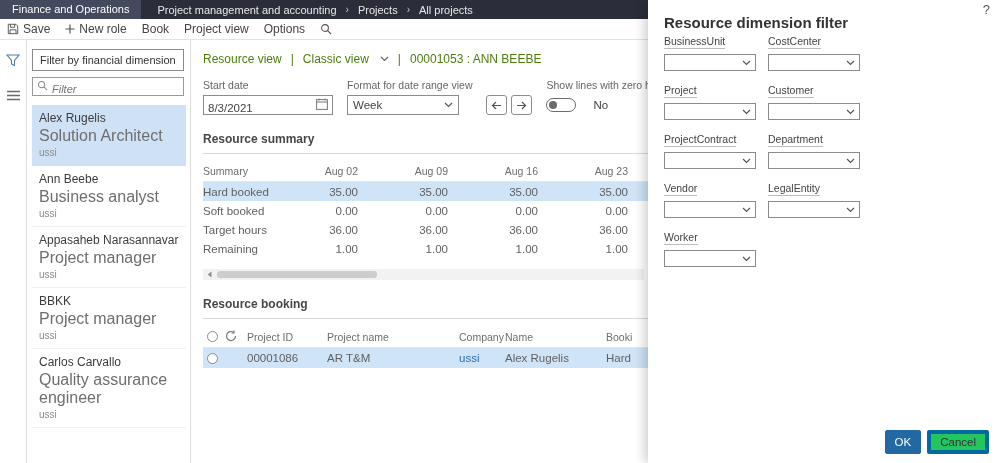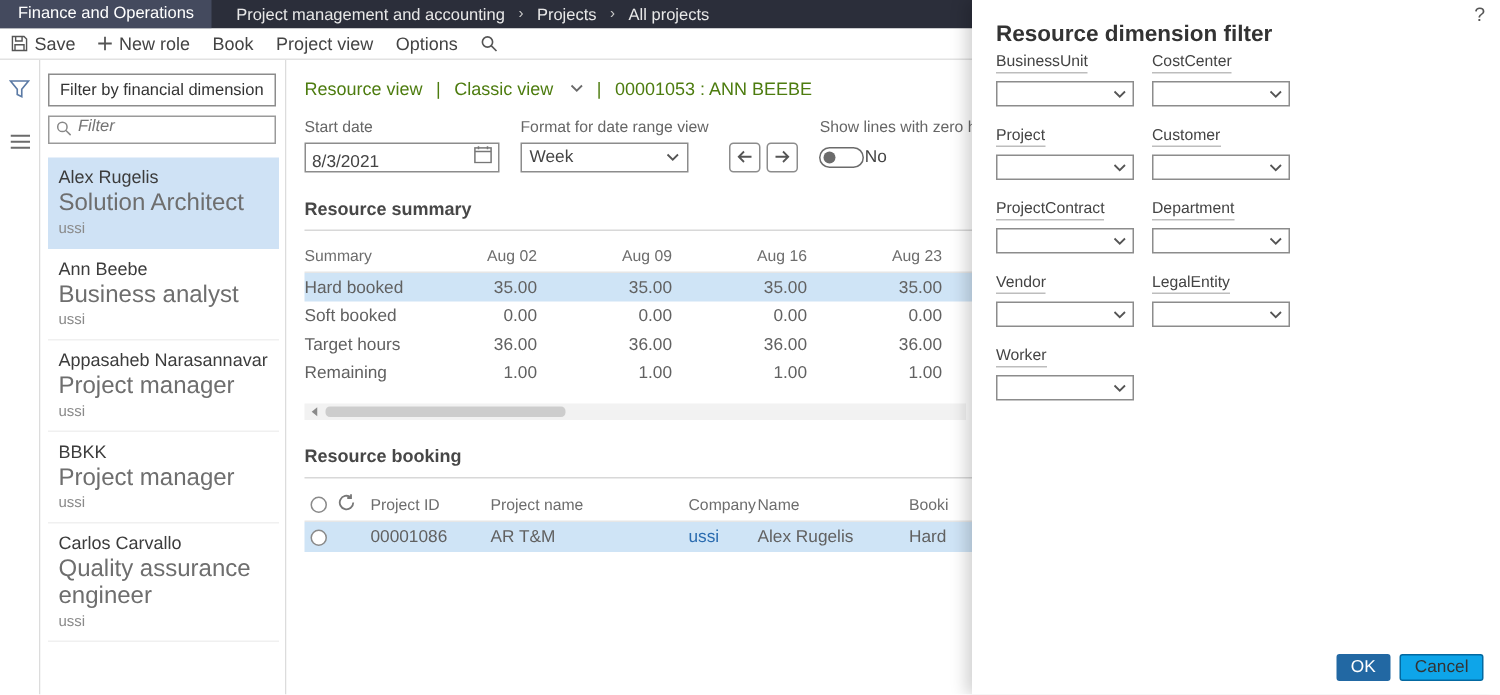--- a/index.html
+++ b/index.html
@@ -21,21 +21,21 @@
   .toolbar { position:absolute; top:19px; left:0; width:100%; height:21px; background:#fff; border-bottom:1px solid #e2e2e2; display:flex; align-items:center; gap:15px; padding-left:7px; font-size:12px; color:#444; }
   .tb-item { display:flex; align-items:center; gap:4px; cursor:pointer; white-space:nowrap; }
   .tb-icon svg { display:block; }
 
   
   .icon-strip { position:absolute; top:40px; left:0; width:27px; bottom:0; border-right:1px solid #dcdcdc; display:flex; flex-direction:column; align-items:center; padding-top:13px; gap:16px; background:#fff; }
 
   
   .sidebar { position:absolute; top:40px; left:27px; width:164px; bottom:0; border-right:1px solid #dcdcdc; padding:9px 4px 0 5px; background:#fff; }
   .filter-dim-btn { display:block; width:152px; border:1px solid #8c8c8c; background:#fff; font-size:11px; color:#333; padding:4px 7px; text-align:left; font-family:inherit; cursor:pointer; }
-  .filter-box { margin-top:6px; width:152px; border:1px solid #9a9a9a; height:19px; display:flex; align-items:flex-start; padding:0 4px; gap:4px; background:#fff; }
+  .filter-box { margin-top:6px; width:152px; border:1px solid #9a9a9a; height:19px; display:flex; align-items:flex-end; padding:0 4px; gap:4px; background:#fff; }
   .filter-box input { border:none; outline:none; width:100%; font-size:11px; font-style:italic; color:#767676; font-family:inherit; background:transparent; }
   .people { margin-top:9px; }
   .person { padding:6px 7px 7px 7px; border-bottom:1px solid #f0f0f0; cursor:pointer; }
   .person.selected { background:#cfe2f5; border-bottom-color:#cfe2f5; }
   .p-name { font-size:12px; color:#3c3c3c; }
   .p-role { font-size:16px; color:#6e6e6e; margin-top:2px; }
   .p-co { font-size:10px; color:#8a8a8a; margin-top:2px; }
 
   
   .main { position:absolute; top:40px; left:191px; right:0; bottom:0; padding:12px 0 0 12px; background:#fff; overflow:hidden; }
@@ -43,21 +43,21 @@
   .viewbar .vb-chev { margin-left:2px; }
 
   .controls { margin-top:13px; display:flex; align-items:flex-end; gap:14px; }
   .ctrl-group { display:flex; flex-direction:column; gap:4px; }
   .ctrl-label { font-size:10.5px; color:#666; white-space:nowrap; }
   .date-input { width:130px; height:20px; border:1px solid #8c8c8c; display:flex; align-items:flex-end; justify-content:space-between; padding:0 4px; background:#fff; }
   .date-input input { border:none; outline:none; width:74px; font-size:11.5px; color:#444; font-family:inherit; }
   .selectbox { width:112px; height:20px; border:1px solid #8c8c8c; display:flex; align-items:center; justify-content:space-between; padding:0 5px; font-size:11.5px; color:#444; background:#fff; cursor:pointer; }
   .nav-btns { display:flex; gap:4px; }
   .nav-btn { width:21px; height:20px; border:1px solid #8c8c8c; border-radius:3px; background:#fff; display:flex; align-items:center; justify-content:center; cursor:pointer; }
-  .toggle-row { display:flex; align-items:center; gap:0; height:20px; }
+  .toggle-row { display:flex; align-items:center; gap:17px; height:20px; }
   .toggle { width:30px; height:14px; border-radius:8px; position:relative; cursor:pointer; flex:0 0 auto; }
   .toggle.off { border:1px solid #6b6b6b; background:#fff; }
   .toggle.off .knob { position:absolute; left:2px; top:2px; width:8px; height:8px; border-radius:50%; background:#6b6b6b; }
   .toggle.on { background:#2268a3; }
   .toggle.on .knob { position:absolute; right:3px; top:3px; width:8px; height:8px; border-radius:50%; background:#fff; }
   .toggle-text { font-size:11.5px; color:#444; }
   .trunc { max-width:58px; overflow:hidden; white-space:nowrap; }
 
   .section-header { margin-top:17px; font-size:12px; font-weight:bold; color:#474747; padding-bottom:7px; border-bottom:1px solid #d8d8d8; width:790px; }
 
@@ -83,21 +83,21 @@
   .dialog { position:absolute; top:0; left:648px; right:0; bottom:0; background:#fff; box-shadow:-4px 0 10px rgba(0,0,0,0.18); padding:14px 16px; }
   .help-icon { position:absolute; top:2px; right:10px; font-size:13px; color:#555; cursor:pointer; }
   .dialog-title { font-size:15px; font-weight:600; color:#333; }
   .fields { margin-top:4px; display:grid; grid-template-columns:92px 92px; column-gap:12px; row-gap:13px; width:200px; }
   .field {}
   .f-label { font-size:10.5px; color:#444; border-bottom:1px solid #bdbdbd; width:max-content; padding-bottom:1px; }
   .combo { margin-top:5px; height:17px; border:1px solid #8c8c8c; display:flex; align-items:center; justify-content:flex-end; padding-right:4px; background:#fff; cursor:pointer; }
   .dialog-footer { position:absolute; bottom:9px; right:11px; display:flex; gap:6px; }
   .btn { font-size:11.5px; font-family:inherit; padding:2px 9px; border-radius:2px; cursor:pointer; }
   .btn-ok { background:#2268a3; border:1px solid #2268a3; color:#fff; }
-  .btn-cancel { background:#0ea5e9; border:1px solid #0369a1; color:#333; }
+  .btn-cancel { background:#22c55e; border:4px solid #0369a1; color:#333; }
 
   .chev-svg { display:block; }
 </style>
 </head>
 <body>
 
 <div class="header">
   <div class="app-title">Finance and Operations</div>
   <div class="breadcrumb">
     <span>Project management and accounting</span>

